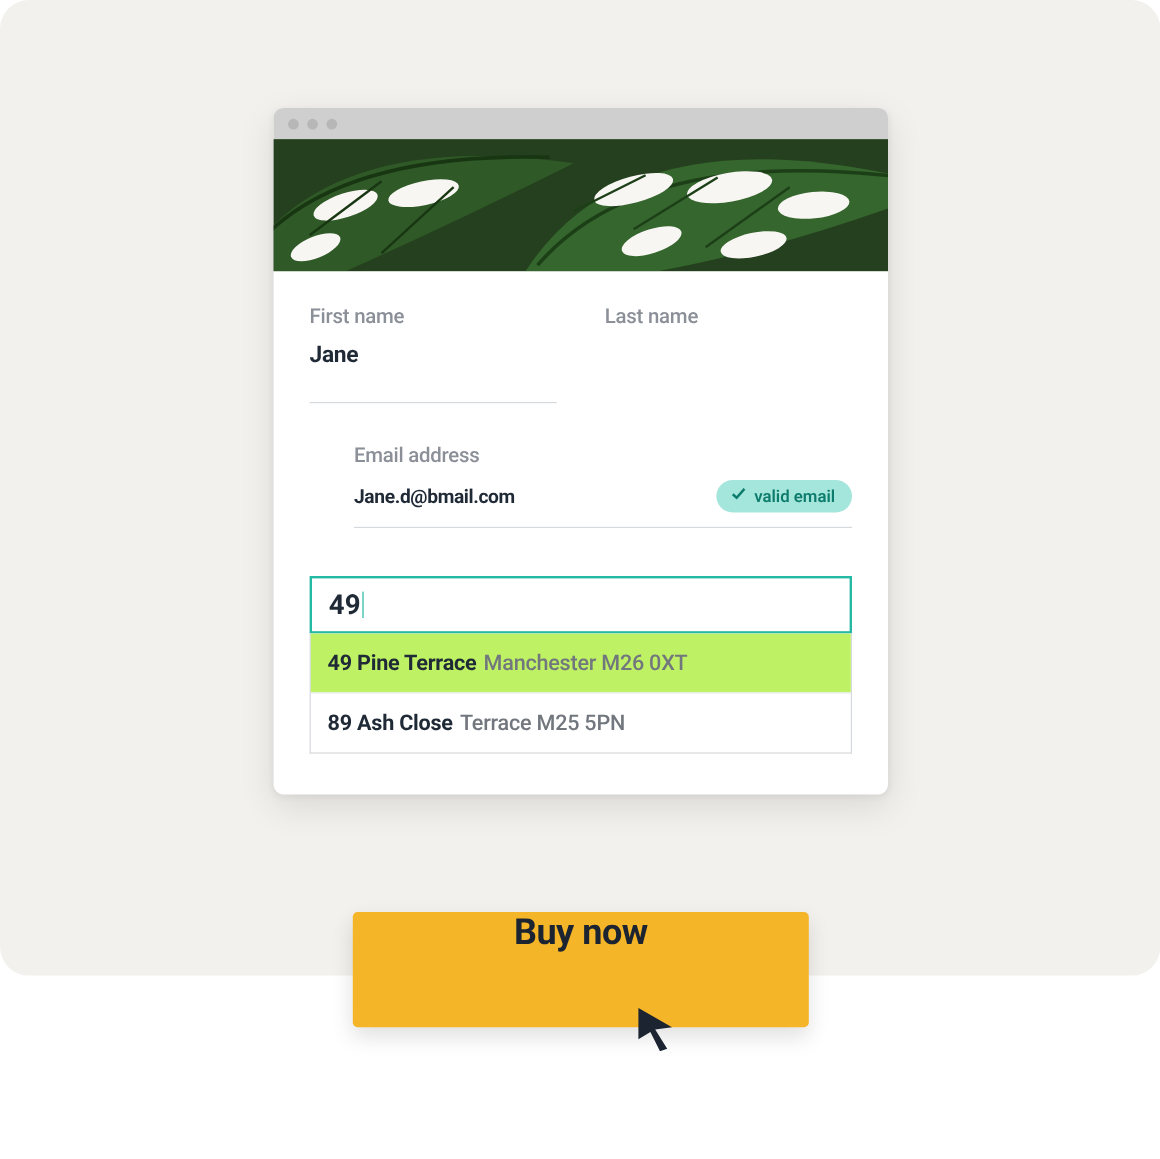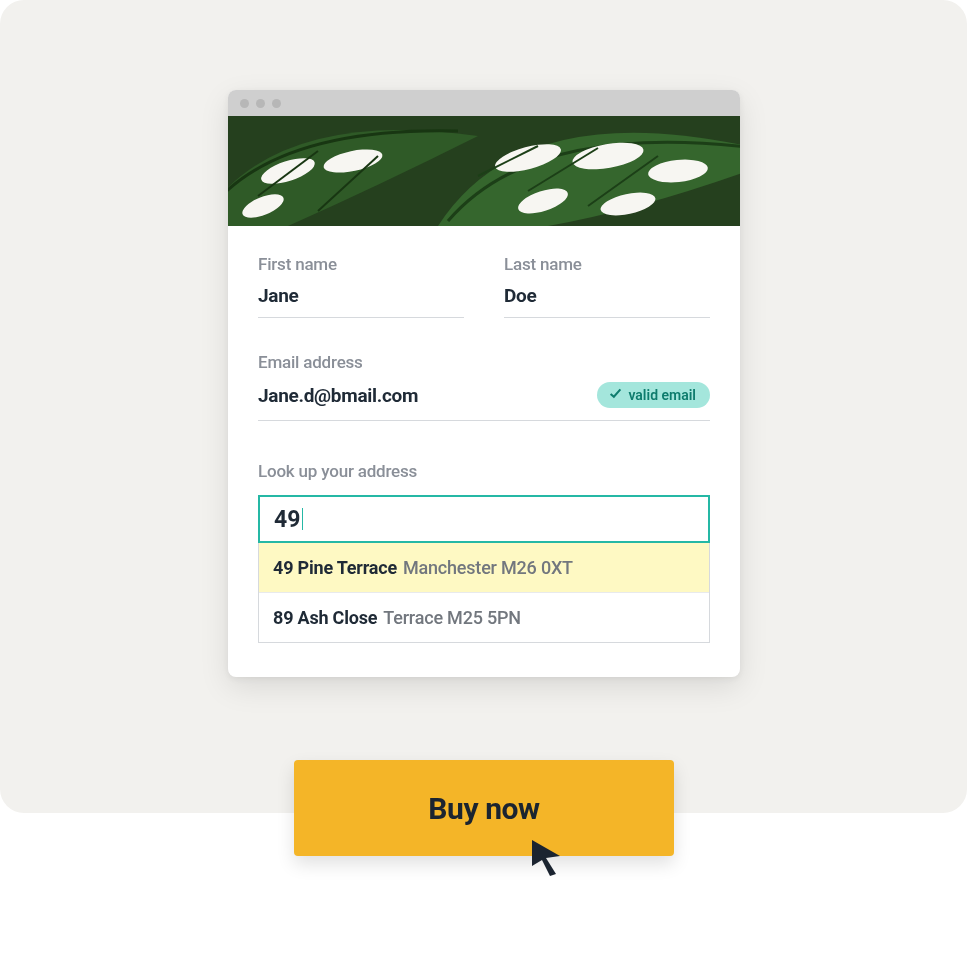--- a/index.html
+++ b/index.html
@@ -57,36 +57,37 @@
     color: #8A8F98;
     font-size: 17px;
     font-weight: 500;
     letter-spacing: -0.2px;
     margin-bottom: 10px;
   }
   .input-line {
     font-size: 19px;
     font-weight: 700;
     color: #1F2A36;
-    padding-bottom: 10px;
+    padding-bottom: 28px;
     border-bottom: 1px solid #D6D9DD;
     letter-spacing: -0.3px;
   }
   .email-row {
     margin-top: 34px;
+    margin-left: 37px;
   }
   .email-value-row {
     display:flex;
     align-items:center;
     justify-content:space-between;
     border-bottom: 1px solid #D6D9DD;
     padding-bottom: 12px;
   }
   .email-value {
-    font-size: 19px;
+    font-size: 16px;
     font-weight: 700;
     color: #1F2A36;
     letter-spacing: -0.3px;
   }
   .badge {
     display:inline-flex;
     align-items:center;
     gap:6px;
     background: #A4E6DC;
     color: #0E7C6D;
@@ -127,31 +128,30 @@
     color:#1F2A36;
     display:flex;
     gap:6px;
     align-items:baseline;
     cursor:pointer;
     border-top: 1px solid #E8EAEC;
   }
   .opt:first-child { border-top:none; }
   .opt .bold { font-weight:700; letter-spacing:-0.2px; }
   .opt .rest { color:#72777E; font-weight:500; letter-spacing:-0.2px; }
-  .opt.highlight { background:#fef9c3;text-align:right; }
+  .opt.highlight { background:#bef264;text-align:right; }
   .buy {
     position:absolute;
     left: 294px;
     top: 760px;
     width: 380px;
     height: 96px;
     background:#F4B528;
     border-radius: 4px;
     display:flex;
-    align-items:center;
     justify-content:center;
     font-size: 30px;
     font-weight:700;
     color:#1B2430;
     box-shadow: 0 8px 18px rgba(0,0,0,0.12);
     letter-spacing:-0.4px;
     cursor:pointer;
   }
   .cursor {
     position:absolute;
@@ -199,41 +199,39 @@
     </div>
 
     <div class="form">
       <div class="row">
         <div class="field">
           <div class="label">First name</div>
           <div class="input-line">Jane</div>
         </div>
         <div class="field">
           <div class="label">Last name</div>
-          <div class="input-line">Doe</div>
         </div>
       </div>
 
       <div class="email-row">
         <div class="label">Email address</div>
         <div class="email-value-row">
           <div class="email-value">Jane.d@bmail.com</div>
           <div class="badge">
             <span>
               <svg viewBox="0 0 16 16">
                   <polyline points="2,8.5 6,12 14,3"></polyline>
                 </svg>
             </span>
             <span>valid email</span>
           </div>
         </div>
       </div>
 
       <div class="lookup">
-        <div class="label">Look up your address</div>
         <div class="search-box">
           <span>49</span>
             <span class="caret"></span>
         </div>
         <div class="dropdown" id="dropdown">
             <div class="opt highlight">
               <span class="bold">49 Pine Terrace</span>
               <span class="rest">Manchester M26 0XT</span>
             </div>
             <div class="opt">

